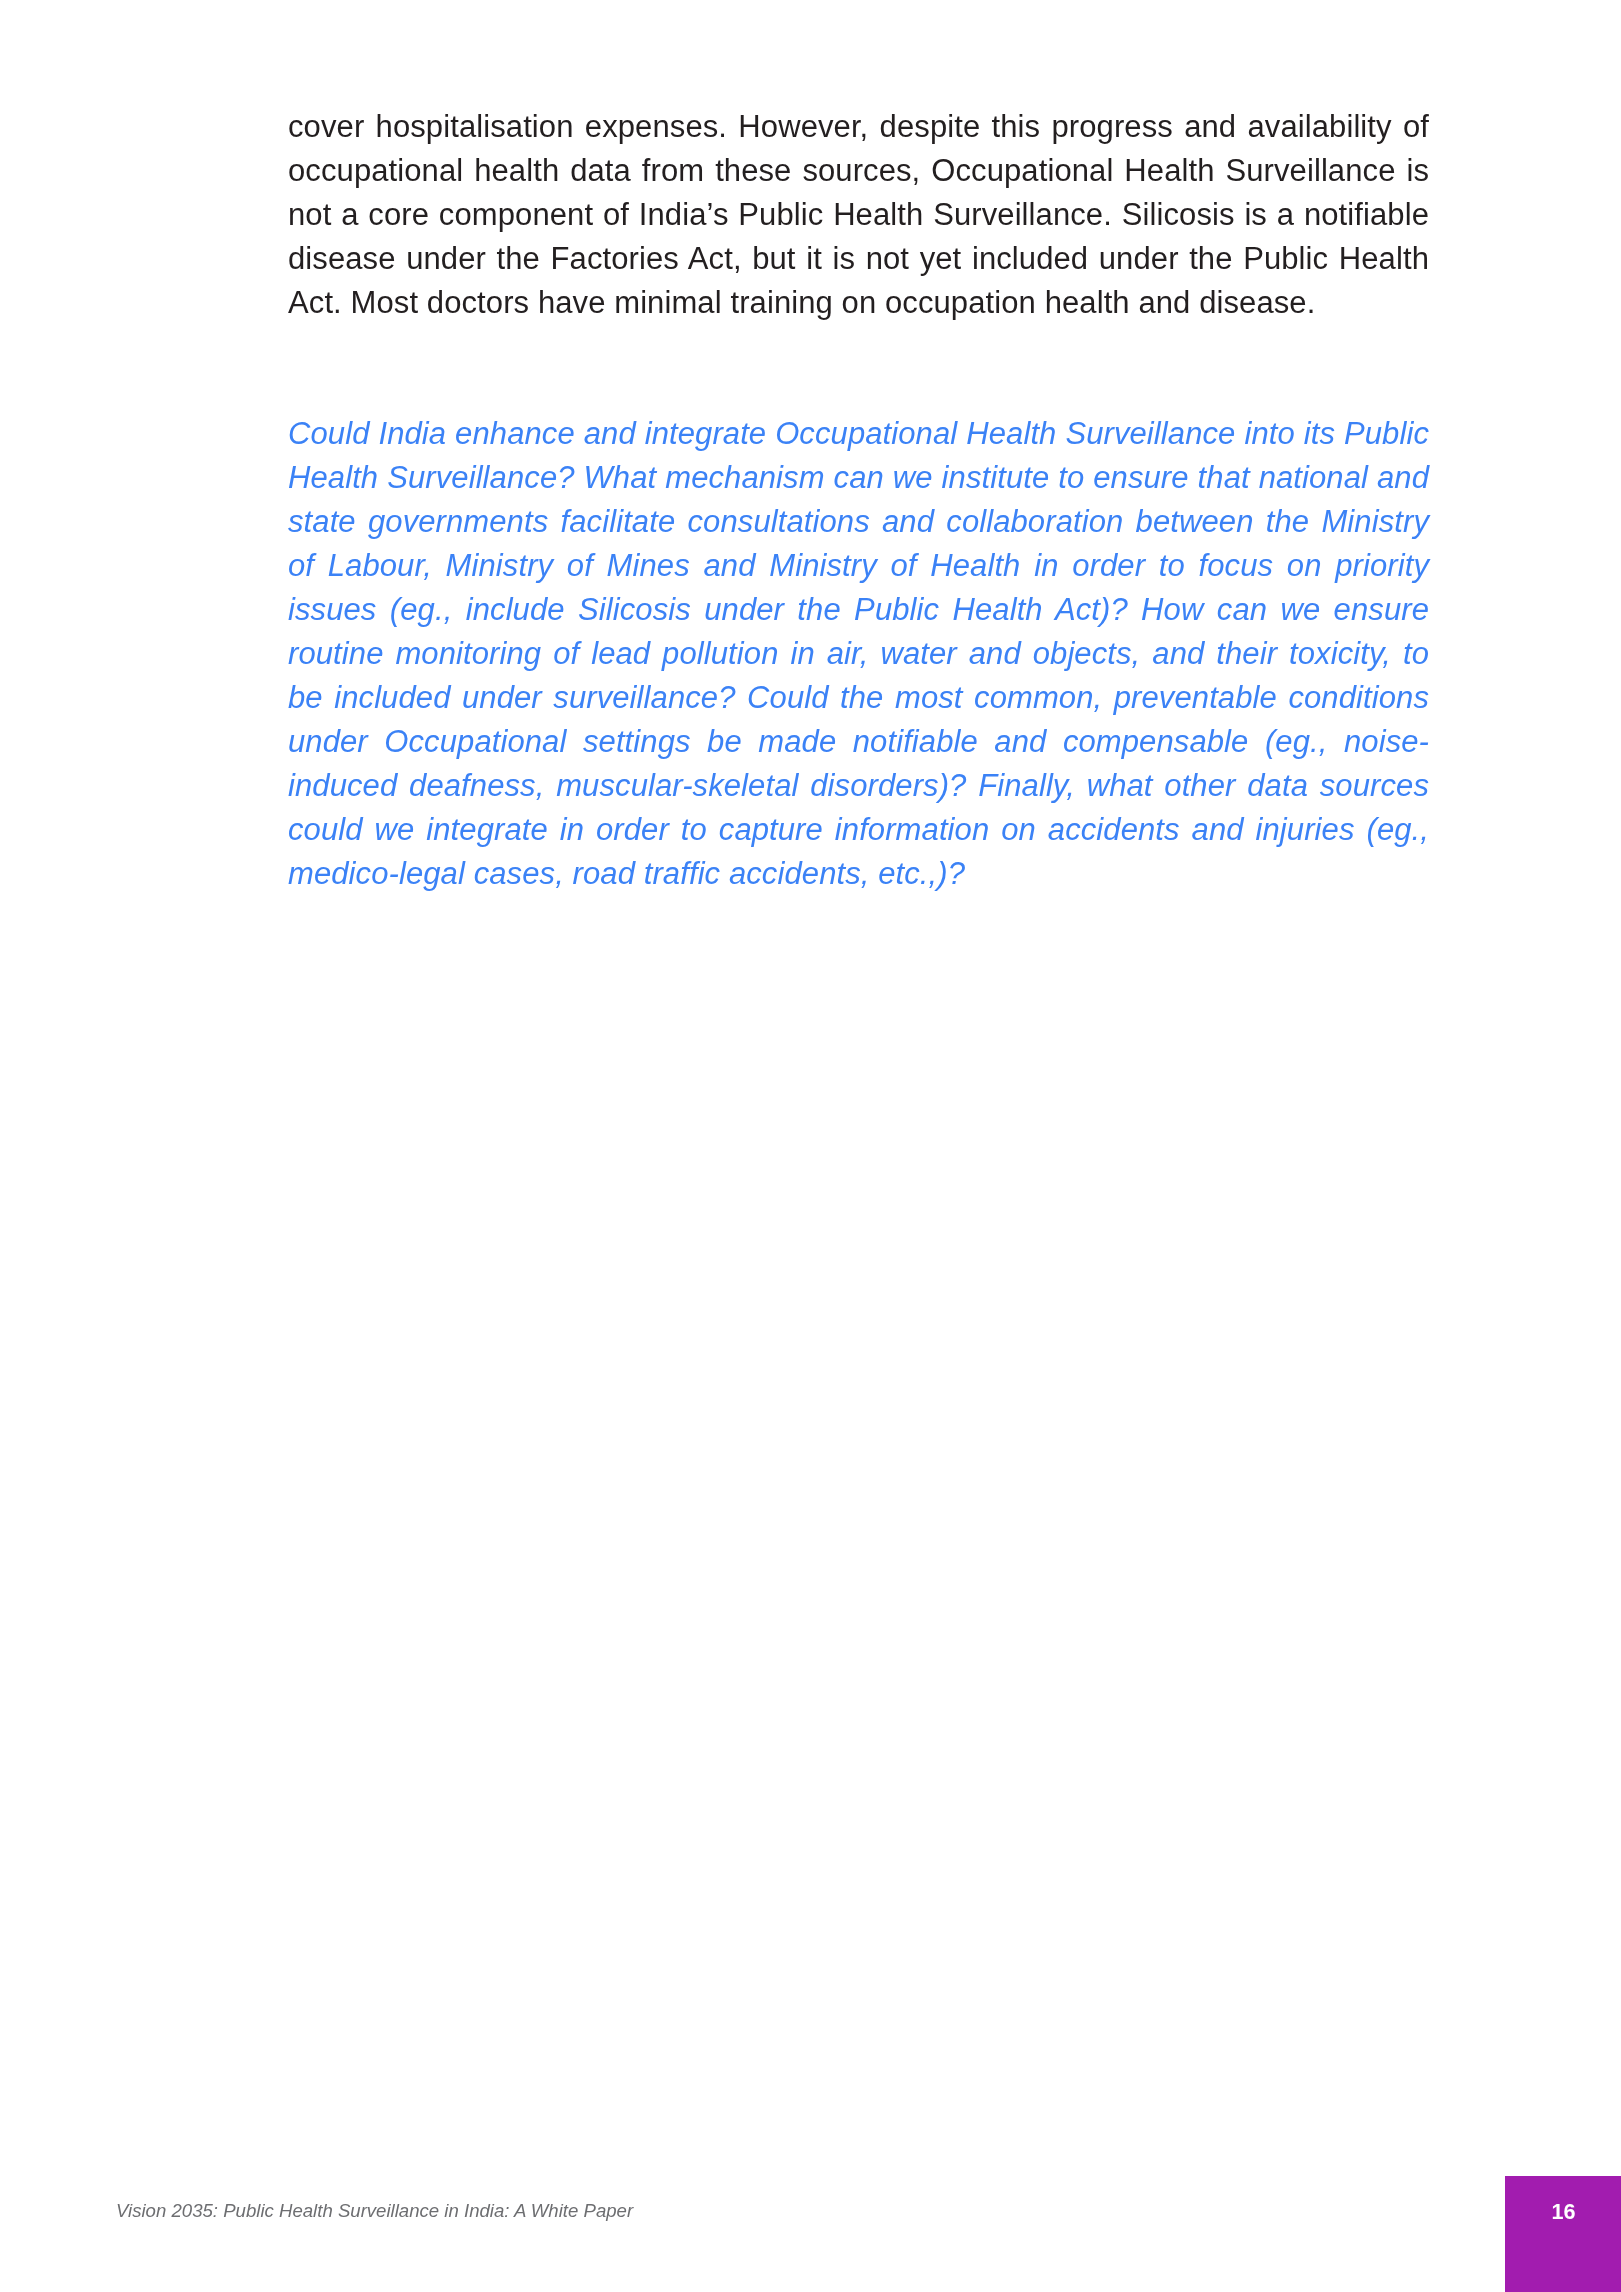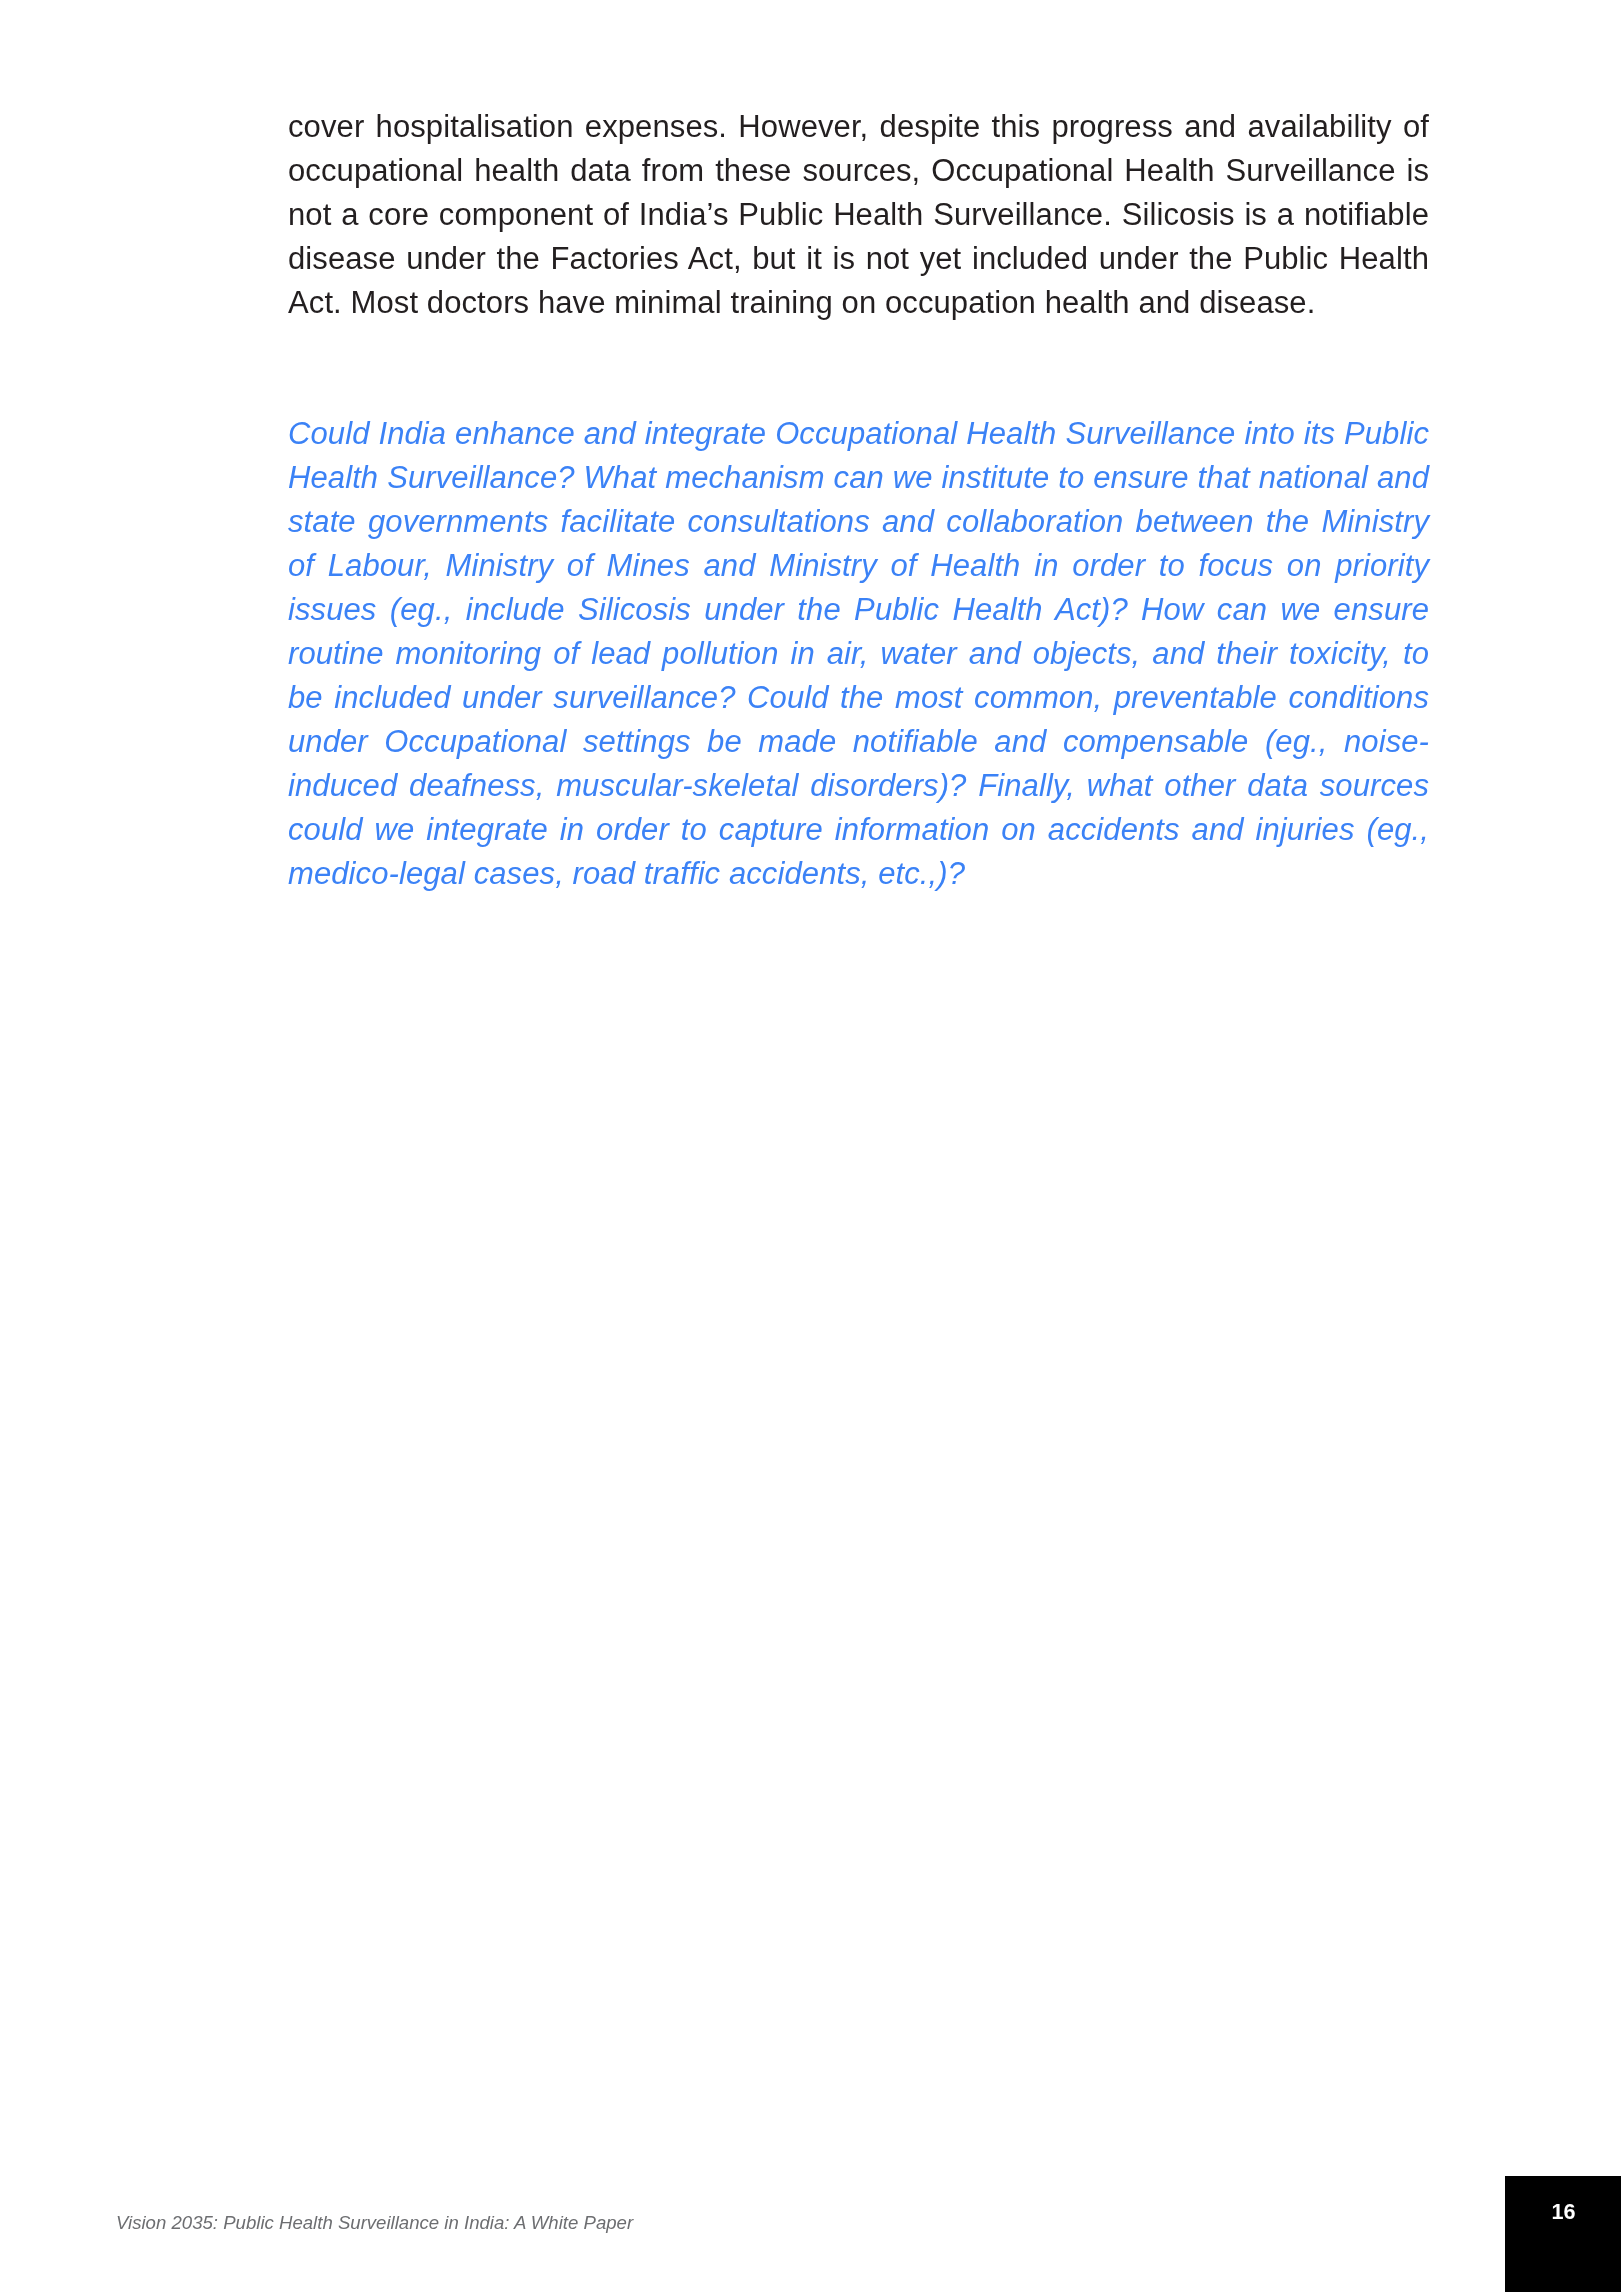--- a/index.html
+++ b/index.html
@@ -47,29 +47,28 @@
       letter-spacing: 0.1px;
     }
     .footer-title {
       position: absolute;
       left: 116px;
       top: 2200px;
       font-size: 18.6px;
       font-style: italic;
       color: #6d6e71;
       white-space: nowrap;
-      margin-top: 12px;
     }
     .page-number-box {
       position: absolute;
       left: 1505px;
       top: 2176px;
       width: 117px;
       height: 117px;
-      background: #000000;
+      background: #a21caf;
     }
     .page-number {
       position: absolute;
       left: 0;
       top: 22.5px;
       width: 100%;
       text-align: center;
       font-size: 21.6px;
       font-weight: bold;
       color: #ffffff;

